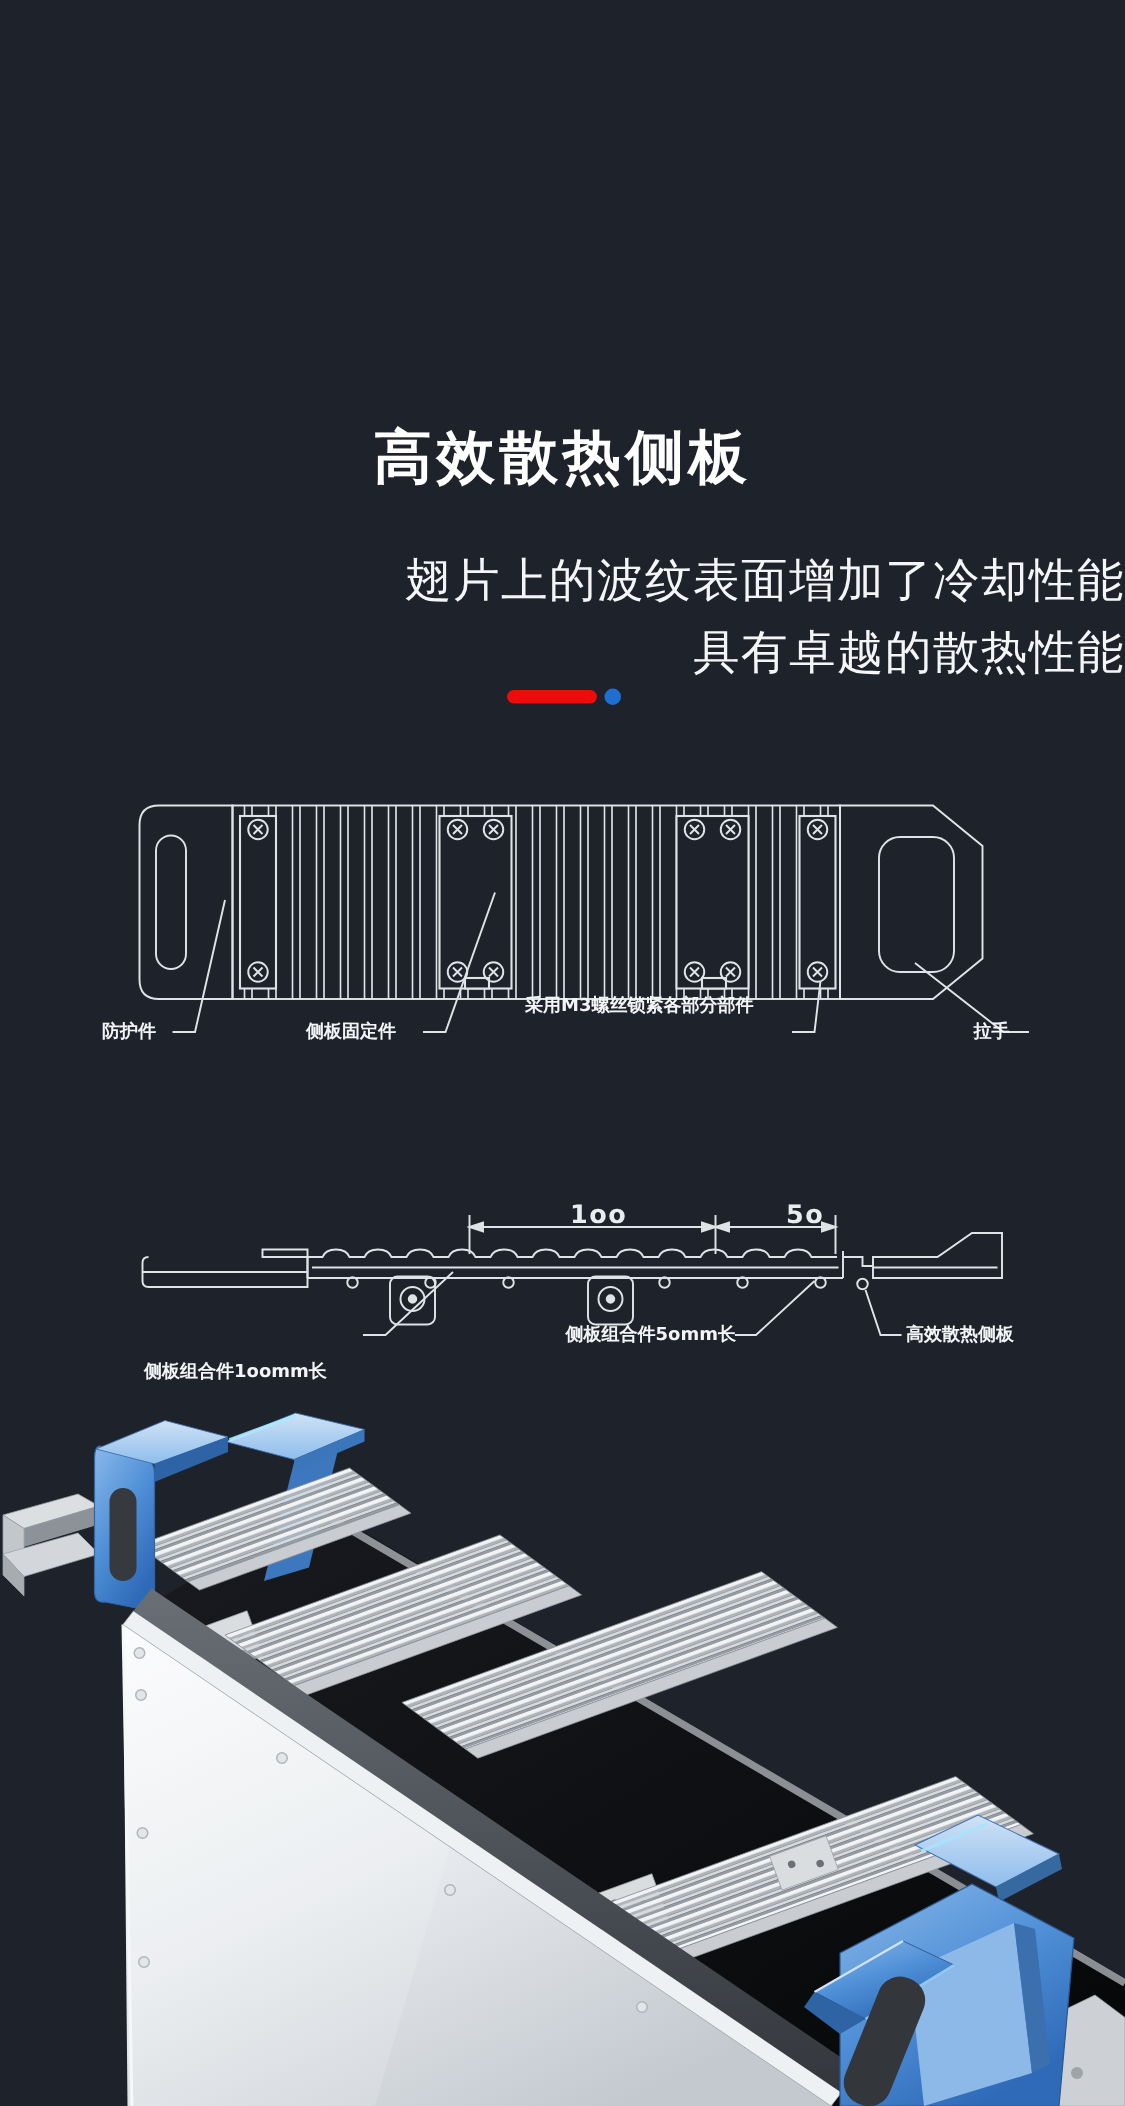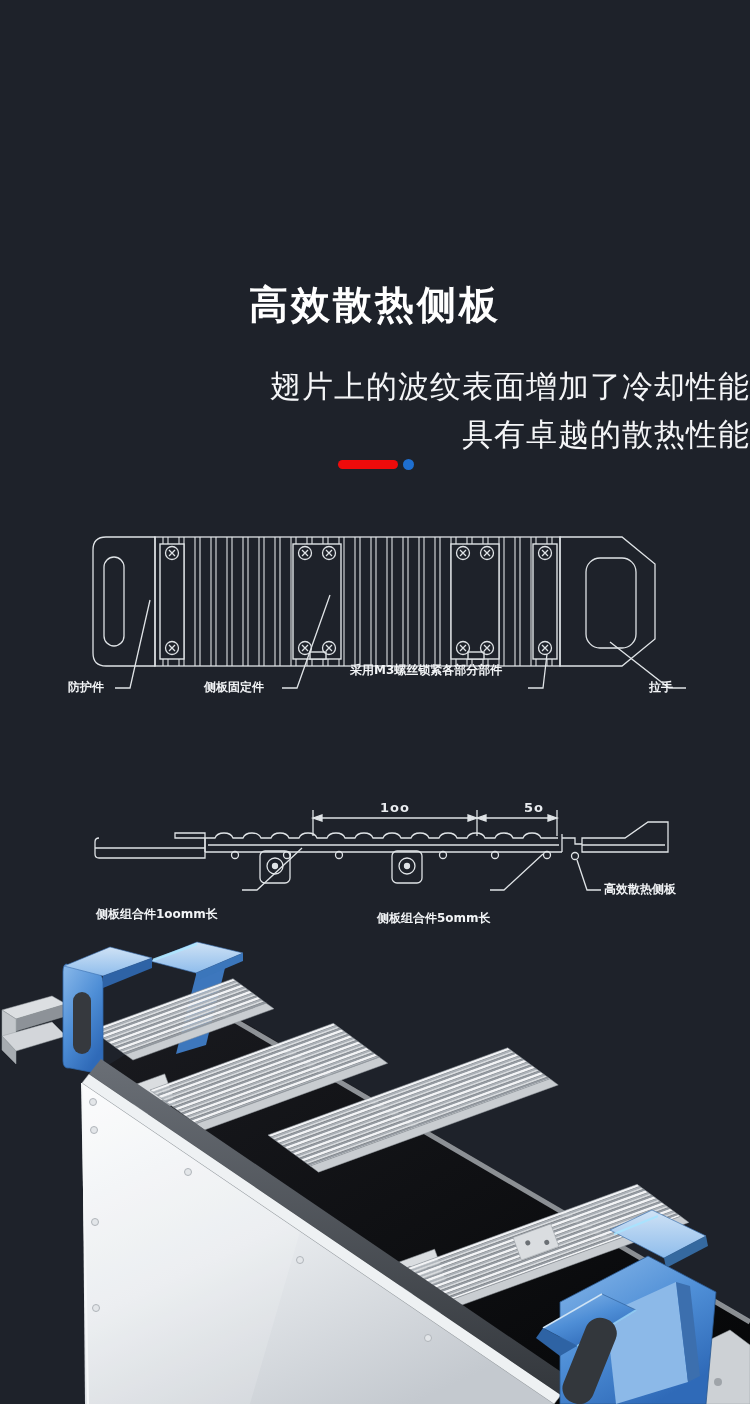--- a/index.html
+++ b/index.html
@@ -9,21 +9,21 @@
   .title{position:absolute;top:278px;left:0;width:750px;text-align:center;margin:0;
          font-size:39px;font-weight:800;letter-spacing:3px;color:#ffffff;}
   .sub{position:absolute;left:0;width:750px;text-align:right;margin:0;
        font-size:31px;font-weight:500;letter-spacing:1px;color:#f4f5f7;}
   .sub1{top:366px;} .sub2{top:414px;}
   .divider{position:absolute;top:458px;left:0;width:750px;height:14px;}
   .divider .bar{position:absolute;left:338px;top:2px;width:60px;height:9px;border-radius:5px;background:#ee0b0b;}
   .divider .dot{position:absolute;left:403px;top:1px;width:11px;height:11px;border-radius:50%;background:#1e6fd0;}
   
   .dlabel{position:absolute;white-space:nowrap;font-size:12px;font-weight:700;color:#f2f4f6;}
-  .dim{position:absolute;white-space:nowrap;font-size:13px;font-weight:700;color:#e9ecef;letter-spacing:1px;}
+  .dim{position:absolute;white-space:nowrap;font-size:17px;font-weight:700;color:#e9ecef;letter-spacing:1px;}
   svg{position:absolute;left:0;display:block;}
   .lineart{stroke:#dfe3e6;fill:none;stroke-width:1.3;}
 </style>
 </head>
 <body>
 
 <div class="page">
 
   <h1 class="title">高效散热侧板</h1>
   <p class="sub sub1">翅片上的波纹表面增加了冷却性能</p>
@@ -181,21 +181,21 @@
       <g>
         <path d="M242,100 L257,100 L302,58"></path>
         <path d="M490,100 L504,100 L543,64"></path>
         <path d="M601,100 L587,100 L577,70"></path>
       </g>
     </g>
   </svg>
   <span class="dim" style="left:380px;top:800px">1oo</span>
   <span class="dim" style="left:524px;top:800px">5o</span>
   <span class="dlabel" style="left:96px;top:906px">侧板组合件1oomm长</span>
-  <span class="dlabel" style="left:377px;top:910px">侧板组合件5omm长</span>
+  <span class="dlabel" style="left:377px;top:881px">侧板组合件5omm长</span>
   <span class="dlabel" style="left:604px;top:881px">高效散热侧板</span>
 
   <svg style="top:930px" width="750" height="474" viewBox="0 0 750 474">
     <defs>
       <linearGradient id="aluFace" x1="0" y1="0" x2="0.7" y2="1">
         <stop offset="0" stop-color="#fbfcfd"></stop>
           <stop offset="0.5" stop-color="#e9ecef"></stop>
           <stop offset="1" stop-color="#c4c9cf"></stop>
       </linearGradient>
       <linearGradient id="cavityG" x1="0" y1="0" x2="1" y2="1">

